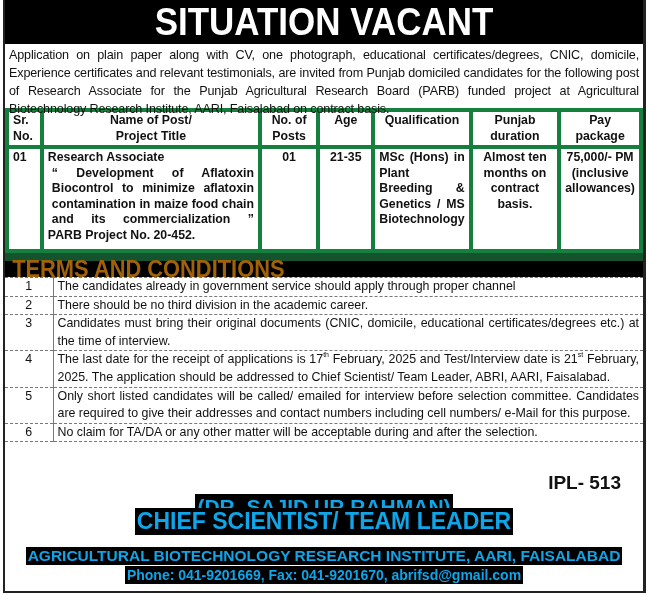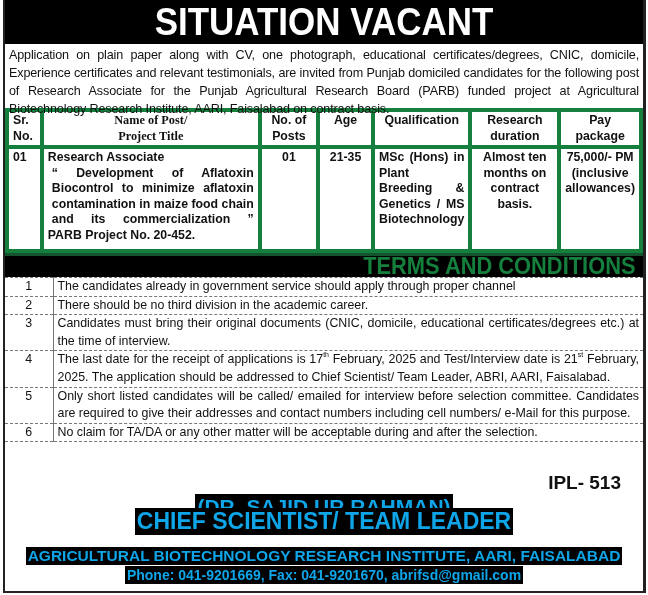--- a/index.html
+++ b/index.html
@@ -28,34 +28,34 @@
       border-collapse: collapse; width: 100%; font-size: 12.3px; font-weight: bold;
       margin-top: 0;
     }
     table.posts th, table.posts td {
       border: 4px solid #15803d; vertical-align: top; padding: 1px 4px;
       line-height: 15.5px;
     }
     table.posts th { text-align: center; font-weight: bold; }
     table.posts th.c0 { text-align: left; }
     .col0 { width: 35px; }
-    .col1 { width: 223px; font-family: Liberation Serif, serif; }
+    .col1 { width: 223px; }
     .col2 { width: 59px; }
     .col3 { width: 56px; margin-top: 36px; }
     .col4 { width: 97px; }
     .col5 { width: 90px; }
     .col6 { width: 79px; }
     .just { text-align: justify; text-align-last: justify; }
     .center { text-align: center; }
     .posts tbody td { height: 104px; }
     .sub-bar {
-      background: #000; color: #15803d; height: 24px; margin-top: 0;
-      display: flex; align-items: center; justify-content: flex-end;
+      background: #000; color: #a16207; height: 24px; margin-top: 0;
+      display: flex; align-items: center; justify-content: flex-start;
       font-weight: bold; font-size: 23px;
-      border-top: 3px solid #14532d;
+      border-top: 8px solid #14532d;
     }
     .sub-bar span { display: inline-block; transform: scaleX(0.95); }
     table.terms { border-collapse: collapse; width: 100%; font-size: 12.4px; }
     table.terms td {
       border-top: 1px dashed #777; border-bottom: 1px dashed #777;
       padding: 0 4px; line-height: 17.6px; vertical-align: top;
     }
     table.terms td.num { width: 48px; text-align: center; border-right: 1px solid #777; }
     table.terms td.txt { text-align: justify; }
     sup { font-size: 7px; vertical-align: top; line-height: 8px; }
@@ -100,21 +100,21 @@
         <th class="col2">
           <span>No. of</span><br><span>Posts</span>
         </th>
         <th class="col3">
           <span>Age</span>
         </th>
         <th class="col4">
           <span>Qualification</span>
         </th>
         <th class="col5">
-          <span>Research</span><br><span>duration</span>
+          <span>Punjab</span><br><span>duration</span>
         </th>
         <th class="col6">
           <span>Pay</span><br><span>package</span>
         </th>
       </tr>
     </thead>
     <tbody>
       <tr>
         <td>01</td>
         <td>

